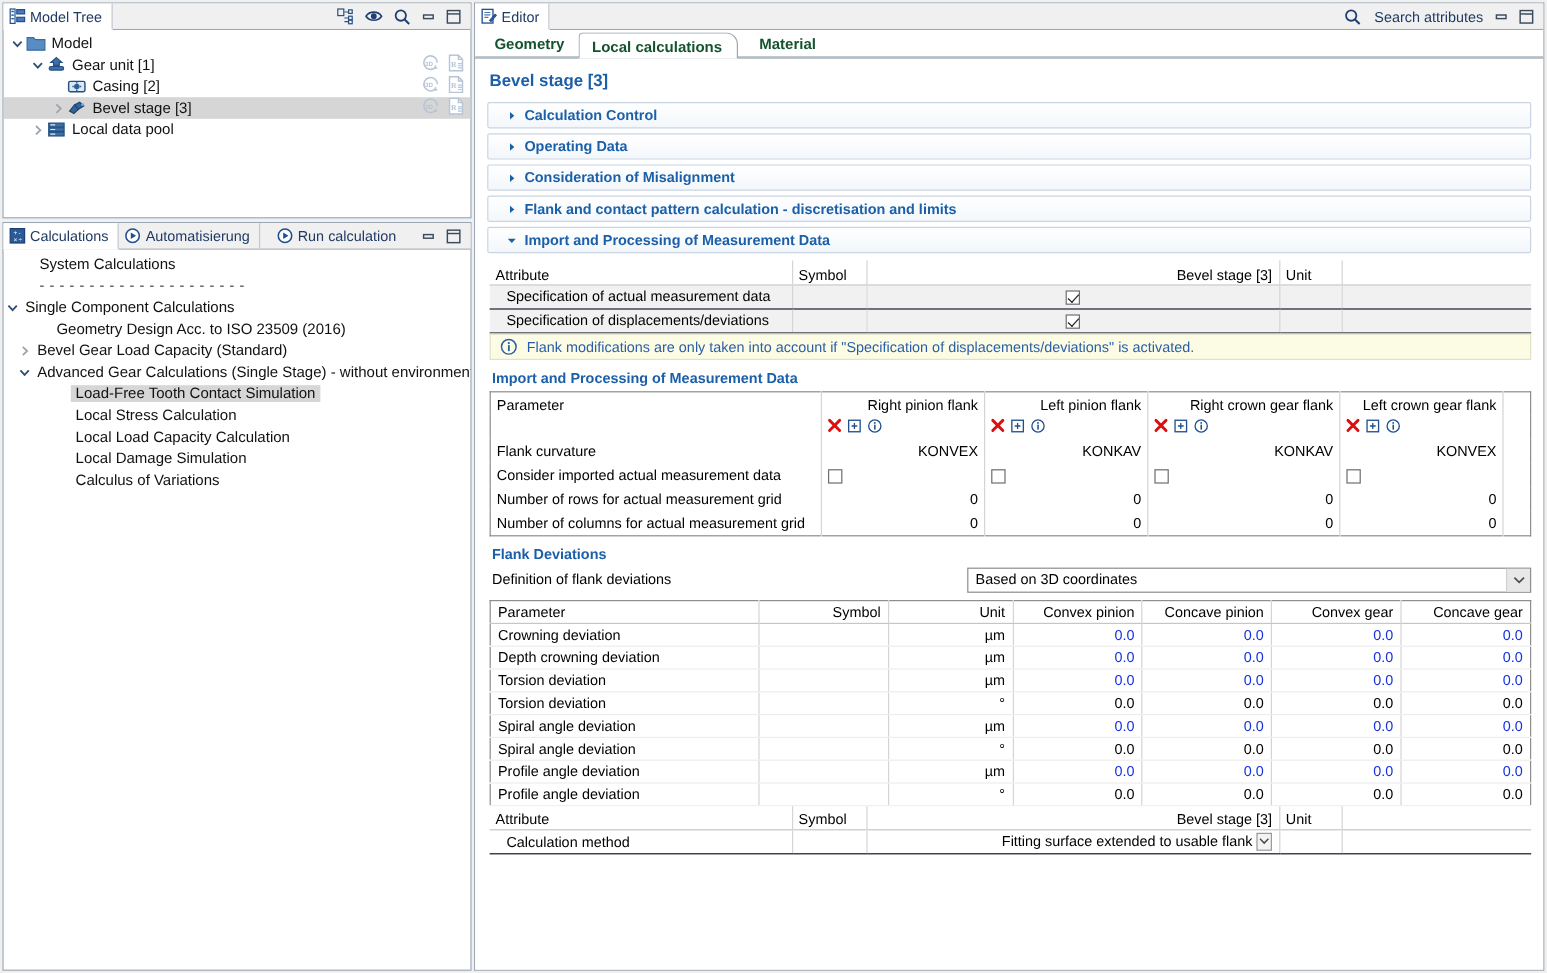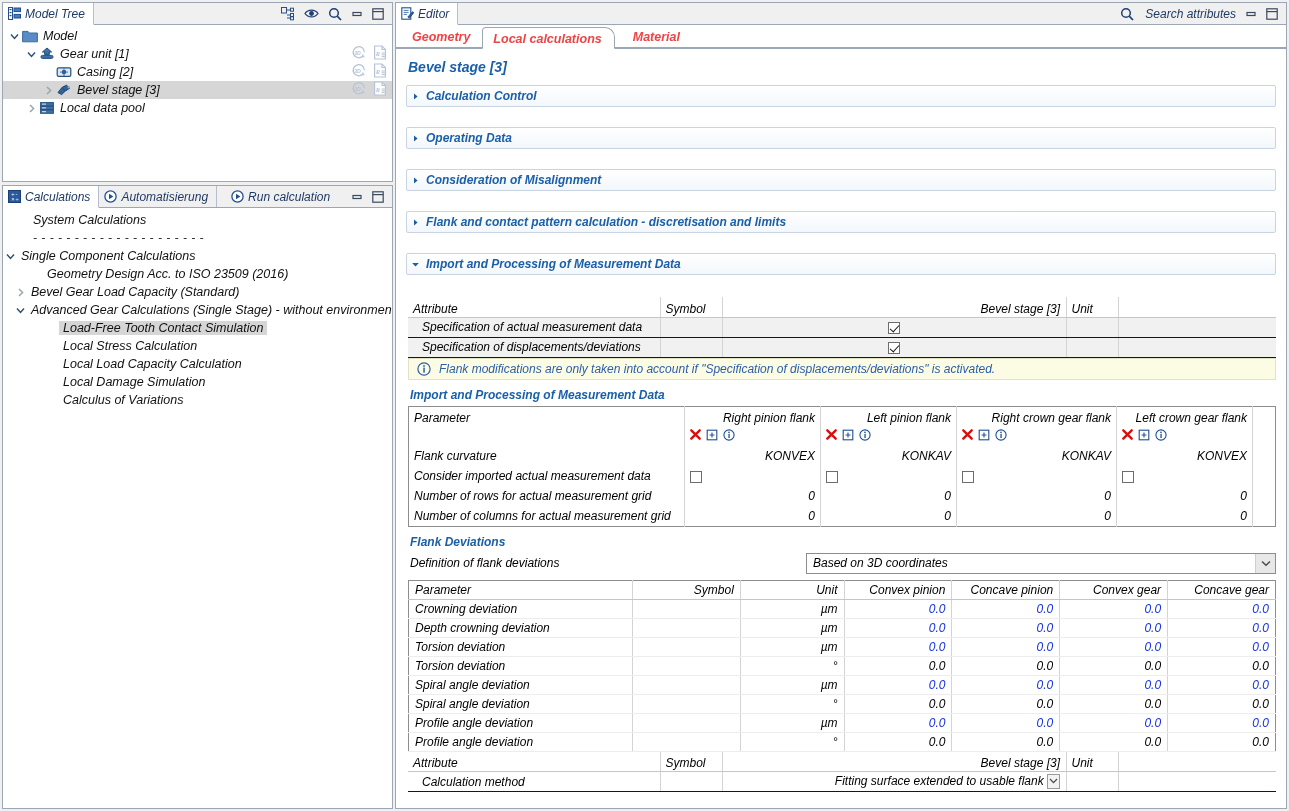--- a/index.html
+++ b/index.html
@@ -13,21 +13,20 @@
     color: #000;
   }
   .app { position: relative; width: 1289px; height: 811px; display: flex; background:#f0f0f0; }
 
   
   .panel {
     background: #ffffff;
     border: 1px solid #9ba7b4;
     display: flex;
     flex-direction: column;
-    font-style: italic;
   }
   .panel-tabbar {
     display: flex;
     align-items: stretch;
     height: 22px;
     background: #f0f0f0;
     border-bottom: 1px solid #9ba7b4;
     position: relative;
   }
   .ptab {
@@ -120,21 +119,21 @@
     padding-left: 6px;
     position: relative;
   }
   .etab {
     position: relative;
     height: 22px;
     line-height: 22px;
     padding: 0 12px 16px 10px;
     font-size: 12.5px;
     font-weight: bold;
-    color: #ef4444;
+    color: #14532d;
     background: transparent;
     white-space: nowrap;
     cursor: default;
   }
   .etab.active {
     background: #ffffff;
     border: 1px solid #9ba7b4;
     border-bottom-color: #ffffff;
     border-radius: 4px 10px 0 0;
     margin-bottom: -1px;
@@ -160,22 +159,22 @@
     margin: 2px 0 10px 2px;
   }
 
   
   .section-head {
     height: 22px;
     border: 1px solid #c8d4e2;
     background: linear-gradient(#ffffff, #f3f7fb);
     border-radius: 2px;
     display: flex; align-items: center;
-    padding-left: 4px;
-    margin-bottom: 20px;
+    padding-left: 15px;
+    margin-bottom: 4px;
     cursor: default;
   }
   .section-head .tri { margin-right: 6px; display:inline-flex; }
   .section-head .sh-label {
     font-size: 12px; font-weight: bold; color: #1a5fa8;
   }
   .section-body { padding: 2px 0 0 2px; }
 
   
   table.grid {

